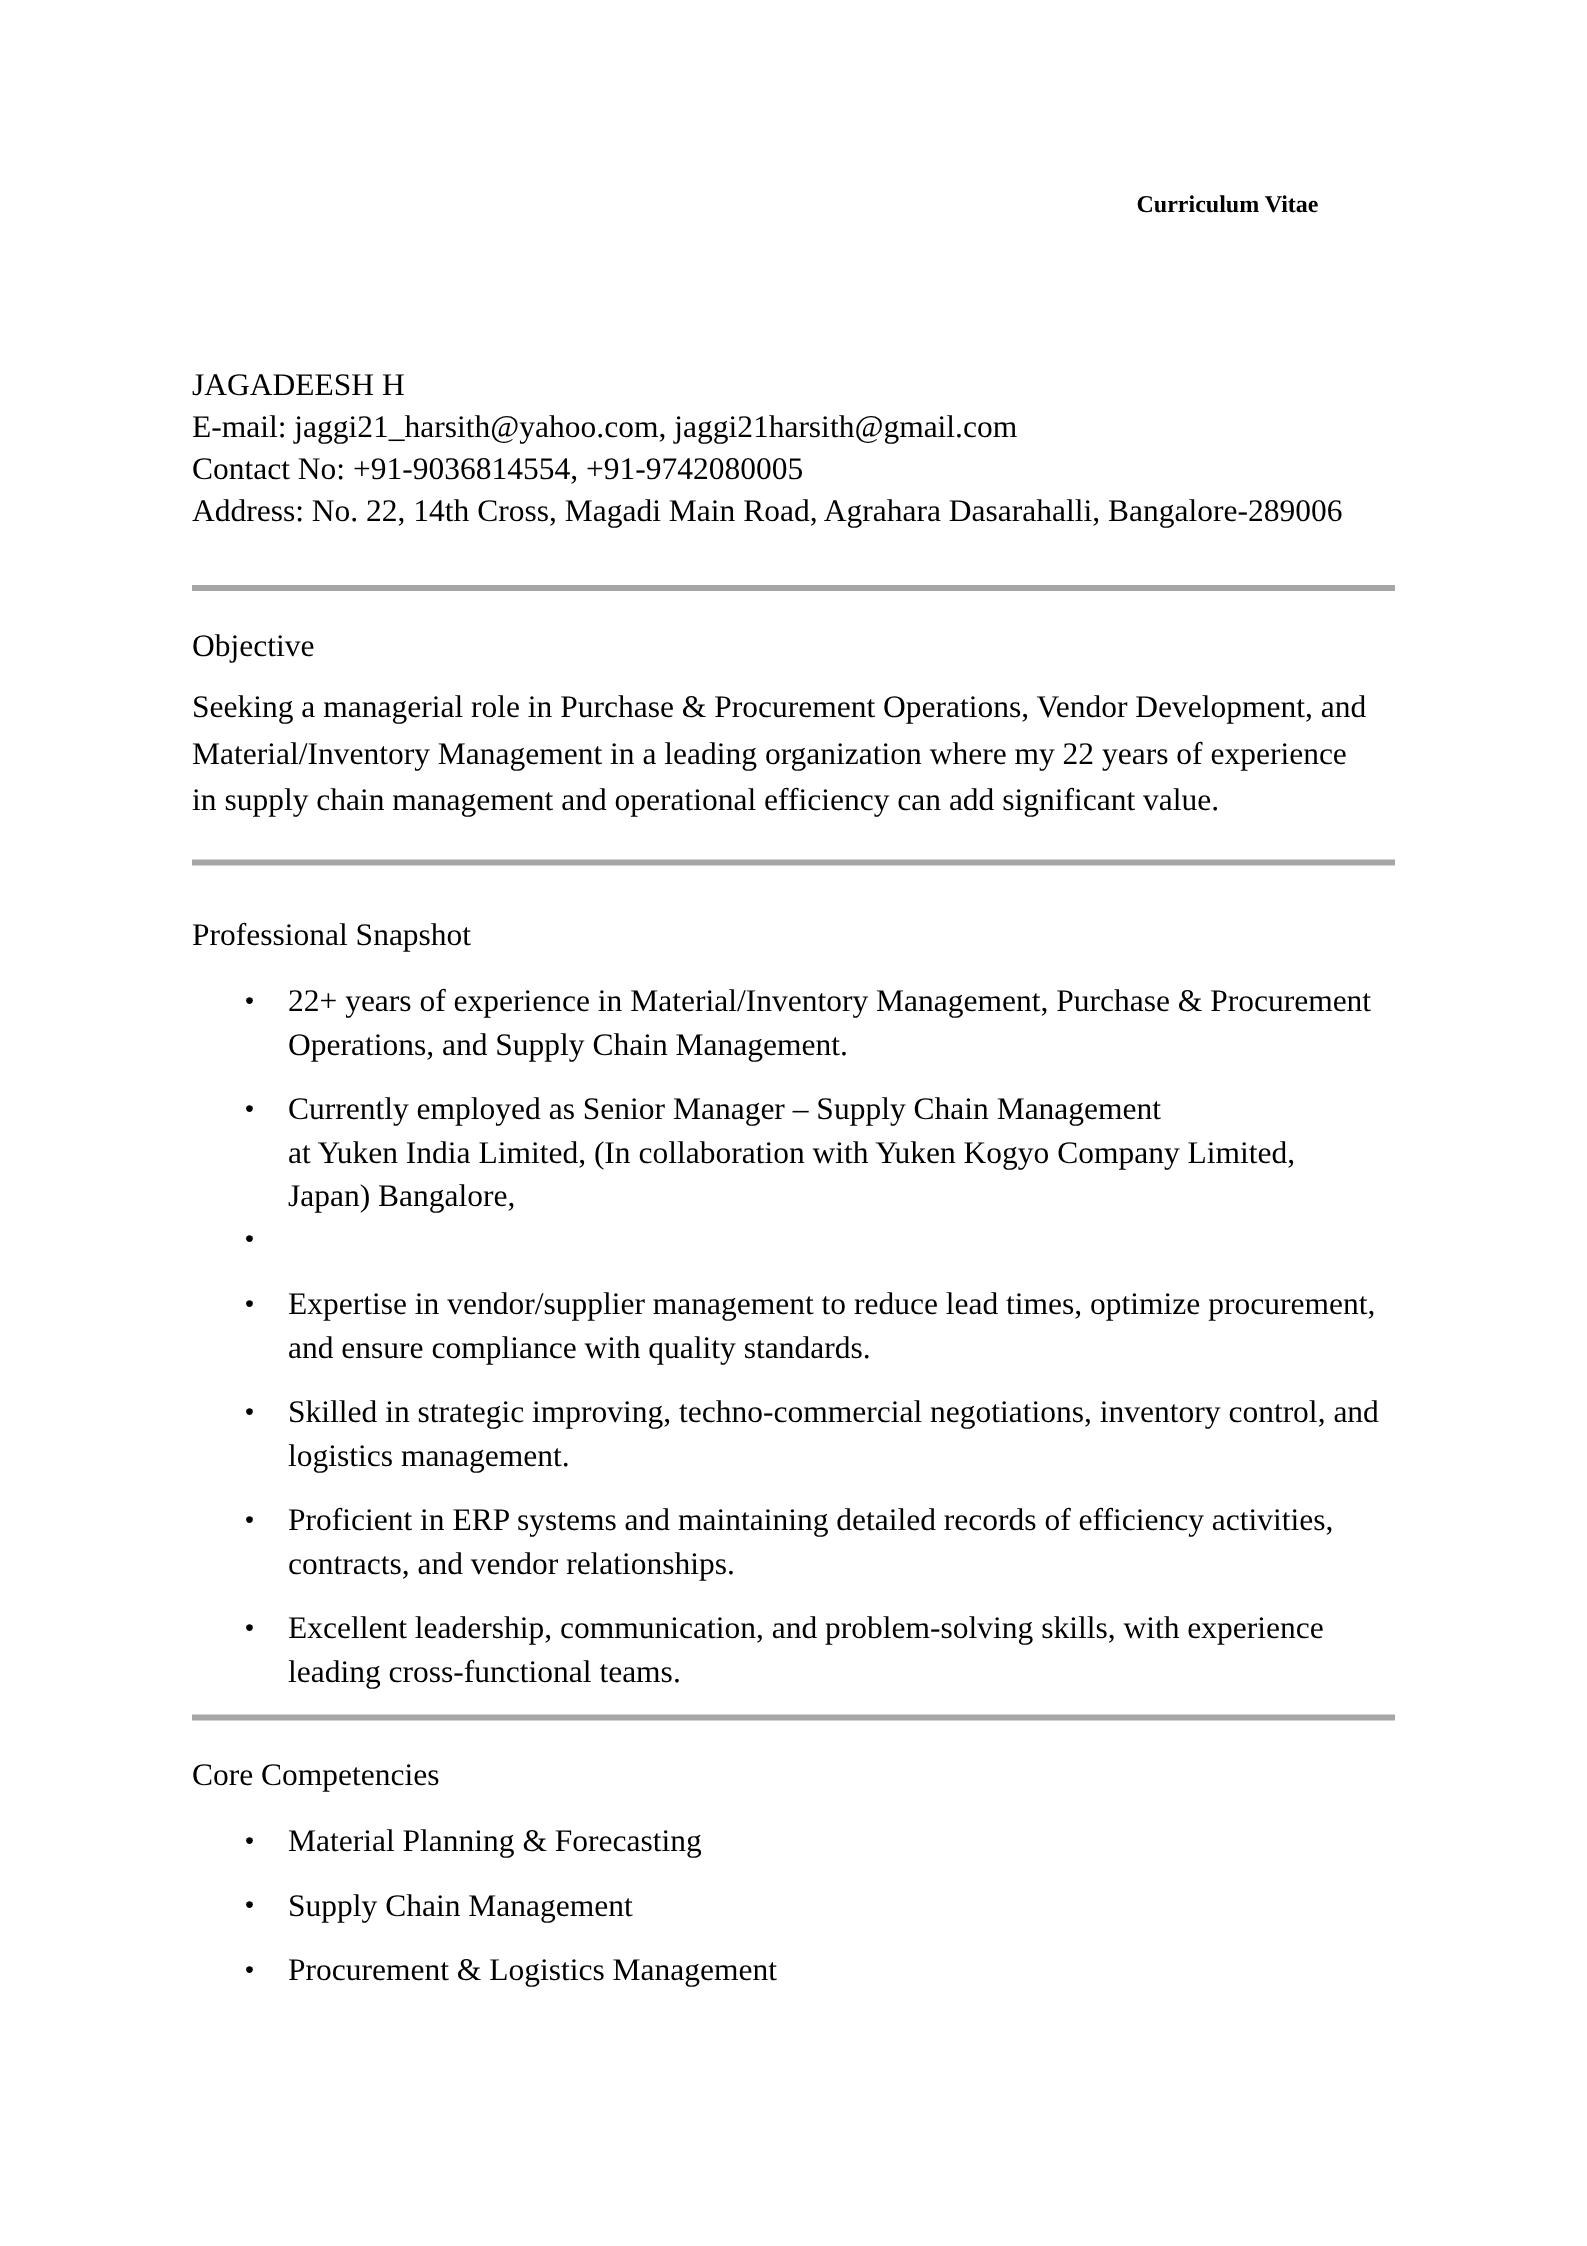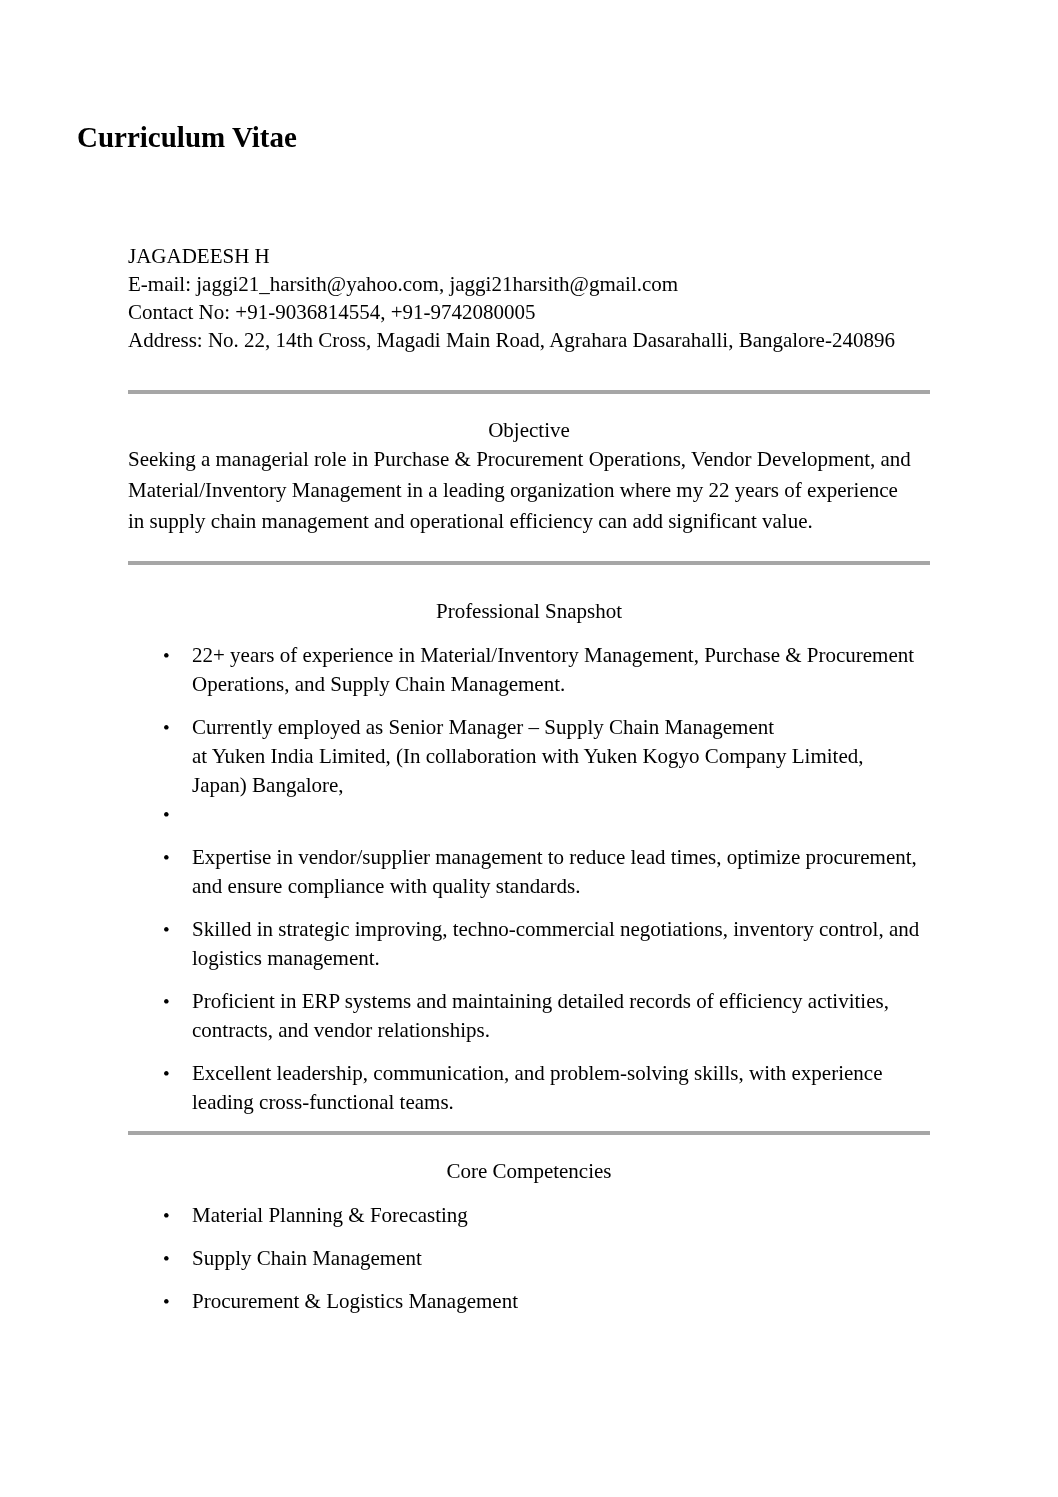--- a/index.html
+++ b/index.html
@@ -18,24 +18,24 @@
     box-sizing: border-box;
     width: 1058px;
     height: 1497px;
     padding: 0 128px;
     overflow: hidden;
     background: #ffffff;
   }
   .title {
     margin: 0;
     padding-top: 120px;
-    font-size: 29px;
+    font-size: 16px;
     line-height: 34px;
     font-weight: bold;
-    text-align: left;
+    text-align: right;
     transform: translateX(-51px);
   }
   .contact {
     margin-top: 88px;
     font-size: 21px;
     line-height: 28px;
   }
   .contact .line {
     white-space: nowrap;
   }
@@ -45,25 +45,24 @@
     background: #a6a6a6;
     margin: 0;
   }
   .rule-1 { margin-top: 36px; }
   .rule-2 { margin-top: 24px; }
   .rule-3 { margin-top: 0; }
   .heading {
     font-size: 21px;
     line-height: 28px;
     margin-top: 22px;
-    text-align: center;
   }
   .heading-snapshot { margin-top: 32px; }
   .body-text {
-    margin: 0 0 0 0;
+    margin: 12px 0 0 0;
     font-size: 21px;
     line-height: 31px;
     white-space: pre-line;
   }
   ul.bullets {
     margin: 16px 0 0 0;
     padding: 0;
     list-style: none;
     font-size: 21px;
     line-height: 29px;
@@ -87,21 +86,21 @@
 <body>
 
 <div class="page">
 
   <h1 class="title">Curriculum Vitae</h1>
 
   <div class="contact">
     <div class="line">JAGADEESH H</div>
     <div class="line">E-mail: jaggi21_harsith@yahoo.com, jaggi21harsith@gmail.com</div>
     <div class="line">Contact No: +91-9036814554, +91-9742080005</div>
-    <div class="line">Address: No. 22, 14th Cross, Magadi Main Road, Agrahara Dasarahalli, Bangalore-240896</div>
+    <div class="line">Address: No. 22, 14th Cross, Magadi Main Road, Agrahara Dasarahalli, Bangalore-289006</div>
   </div>
 
   <hr class="rule rule-1">
 
   <div class="heading">Objective</div>
   <p class="body-text">Seeking a managerial role in Purchase &amp; Procurement Operations, Vendor Development, and
 Material/Inventory Management in a leading organization where my 22 years of experience
 in supply chain management and operational efficiency can add significant value.</p>
 
   <hr class="rule rule-2">

